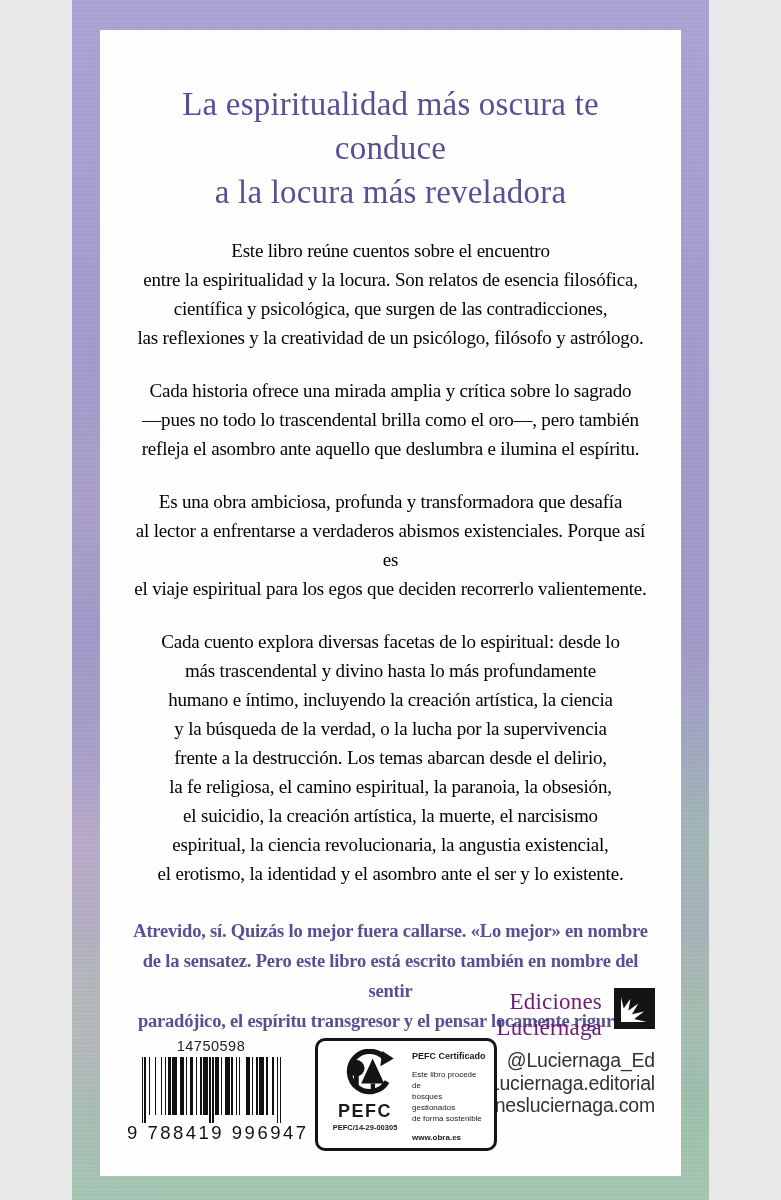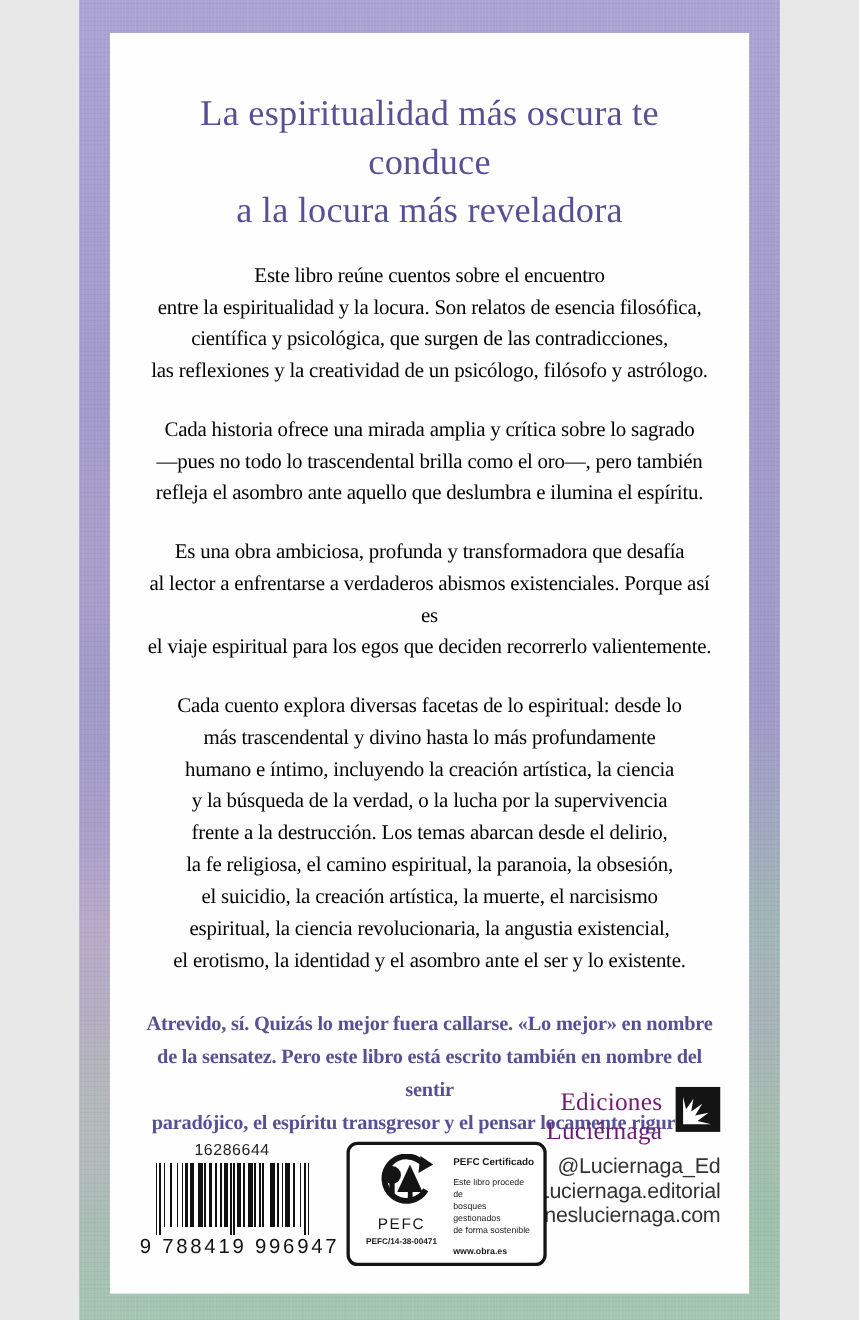--- a/index.html
+++ b/index.html
@@ -66,21 +66,21 @@
     font-size:18.5px;color:#111;letter-spacing:2.5px;margin-top:-1px;
     white-space:nowrap;
   }
   .pefc-box{
     position:absolute;left:215px;top:1008px;width:182px;min-height:104px;
     box-sizing:border-box;border:3px solid #141414;border-radius:10px;
     background:#fff;padding:8px 8px 6px;display:flex;gap:8px;
     font-family:"Liberation Sans", sans-serif;color:#1a1a1a;
   }
   .pefc-left{width:78px;text-align:center;}
-  .pefc-word{font-weight:400;font-size:14px;letter-spacing:1.5px;line-height:20px;}
+  .pefc-word{font-weight:700;font-size:18px;letter-spacing:1.5px;line-height:20px;}
   .pefc-license{font-size:7.5px;font-weight:700;margin-top:2px;white-space:nowrap;}
   .pefc-right{flex:1;text-align:left;padding-top:2px;}
   .pefc-title{font-size:9px;font-weight:700;margin:0 0 8px;}
   .pefc-lines{font-size:8px;line-height:11px;white-space:pre-line;}
   .pefc-url{font-size:8px;font-weight:700;margin-top:9px;}
 </style>
 </head>
 <body>
 
 <div class="cover">
@@ -128,21 +128,21 @@
         </svg>
       </div>
       <div class="handles">
           <div class="handle">@Luciernaga_Ed</div>
           <div class="handle">@Luciernaga.editorial</div>
           <div class="handle">www.edicionesluciernaga.com</div>
         </div>
     </div>
 
     <div class="barcode">
-      <div class="sku">16286644</div>
+      <div class="sku">14750598</div>
       <svg class="bars" id="barcode-svg" width="140" height="66" viewBox="0 0 140 66" shape-rendering="crispEdges">
           <rect x="0.50" y="0" width="1.47" height="66" fill="#111"></rect>
           <rect x="3.44" y="0" width="1.47" height="66" fill="#111"></rect>
           <rect x="7.85" y="0" width="1.47" height="58" fill="#111"></rect>
           <rect x="13.73" y="0" width="1.47" height="58" fill="#111"></rect>
           <rect x="19.61" y="0" width="1.47" height="58" fill="#111"></rect>
           <rect x="24.02" y="0" width="1.47" height="58" fill="#111"></rect>
           <rect x="26.96" y="0" width="2.94" height="58" fill="#111"></rect>
           <rect x="31.37" y="0" width="4.41" height="58" fill="#111"></rect>
           <rect x="38.72" y="0" width="4.41" height="58" fill="#111"></rect>
@@ -175,21 +175,21 @@
       <div class="pefc-left">
         <svg width="62" height="48" viewBox="0 0 64 50">
           <path d="M 53 10 A 21 21 0 1 0 55 34" fill="none" stroke="#141414" stroke-width="5.5"></path>
           <polygon points="50,2 62,10 48,18" fill="#141414"></polygon>
           <circle cx="23" cy="20" r="8.5" fill="#141414"></circle>
           <rect x="20.5" y="25" width="5" height="15" fill="#141414"></rect>
           <polygon points="40,10 52,36 28,36" fill="#141414"></polygon>
           <rect x="38" y="36" width="4.5" height="6" fill="#141414"></rect>
         </svg>
         <div class="pefc-word">PEFC</div>
-        <div class="pefc-license">PEFC/14-38-00471</div>
+        <div class="pefc-license">PEFC/14-29-00305</div>
       </div>
       <div class="pefc-right">
         <div class="pefc-title">PEFC Certificado</div>
         <div class="pefc-lines">Este libro procede de
 bosques gestionados
 de forma sostenible</div>
         <div class="pefc-url">www.obra.es</div>
       </div>
     </div>
 

